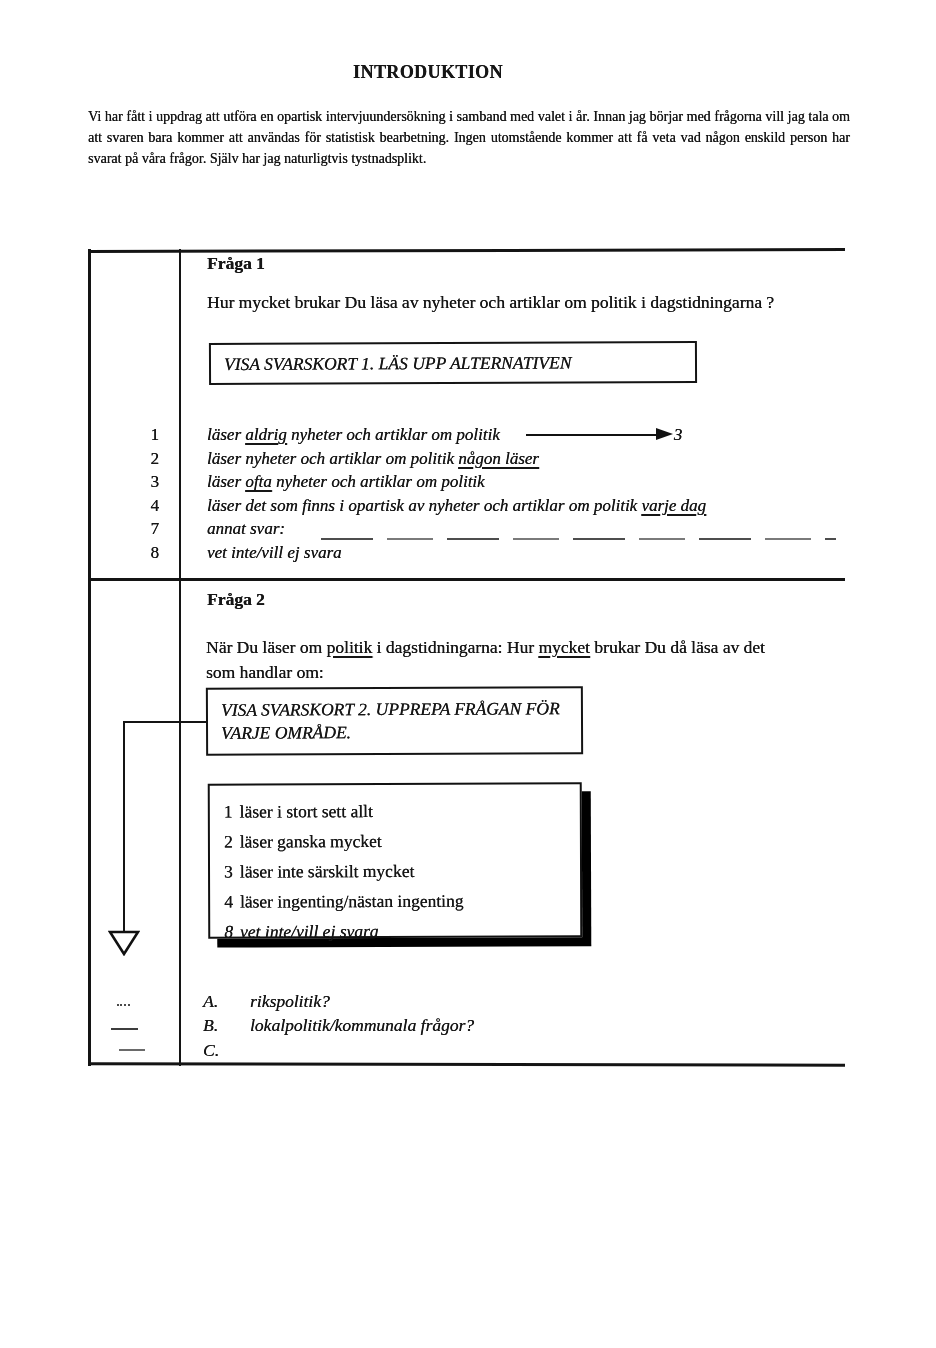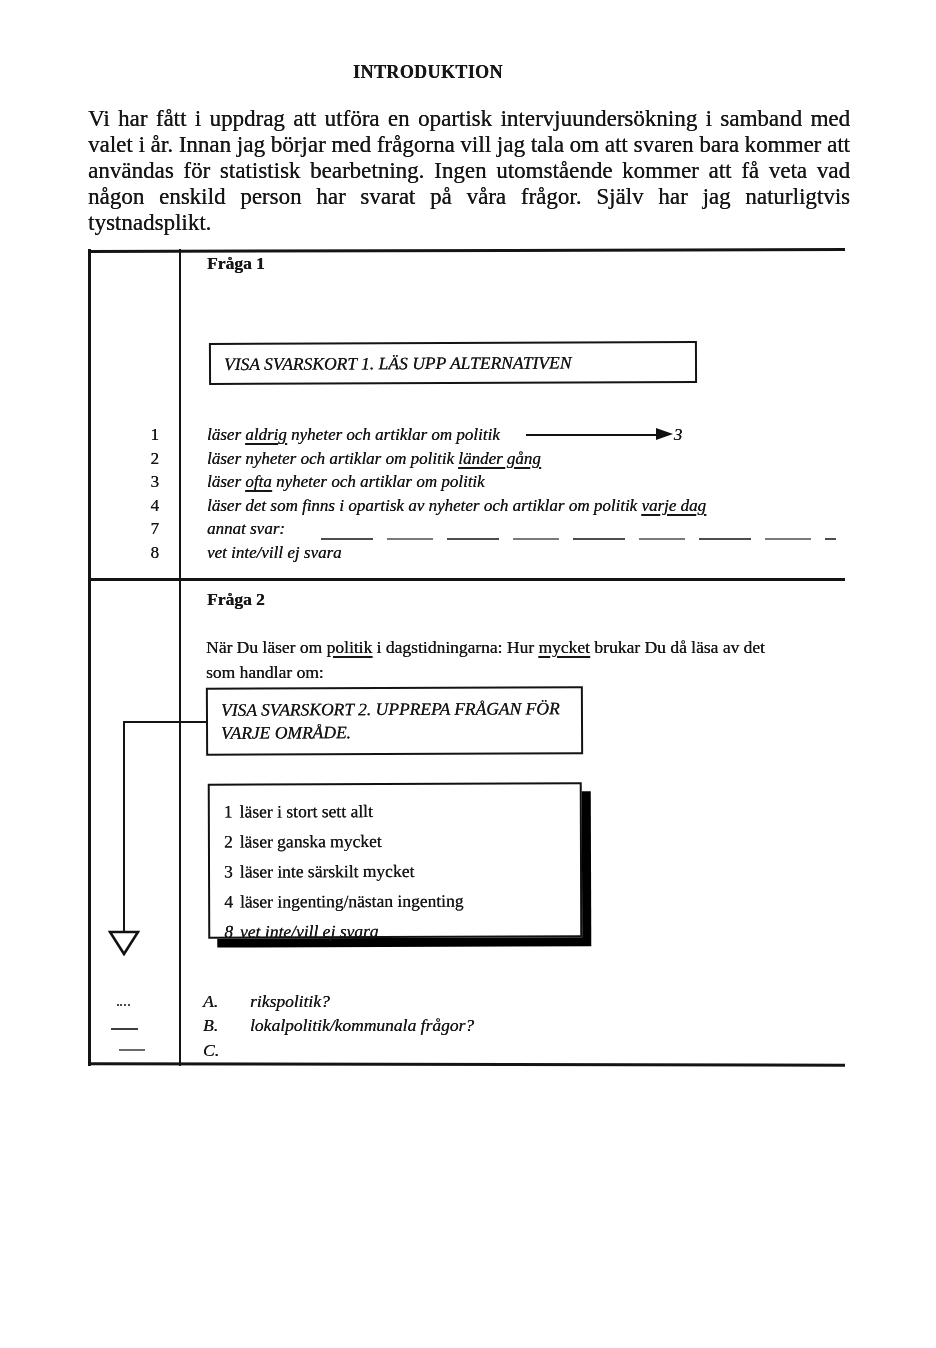--- a/index.html
+++ b/index.html
@@ -14,21 +14,21 @@
     overflow: hidden;
     text-shadow: 0.25px 0 0 currentColor;
   }
   
   .title {
     position: absolute; left: 0; right: 80px; top: 62px;
     text-align: center; font-weight: bold; font-size: 18px; letter-spacing: 0.4px;
   }
   .intro {
     position: absolute; left: 88px; top: 106px; width: 762px;
-    font-size: 23px; line-height: 26px; text-align: justify;
+    font-size: 14px; line-height: 21px; text-align: justify;
   }
   
   .tbl-line { position: absolute; left: 88px; width: 757px; background: #141414; }
   .tbl-line.top { top: 249px; height: 2.5px; transform: rotate(-0.15deg); }
   .tbl-line.mid { top: 578px; height: 2.5px; }
   .tbl-line.bot { top: 1063px; height: 3px; transform: rotate(0.12deg); }
   .tbl-vline { position: absolute; top: 249px; height: 817px; background: #141414; }
   .tbl-vline.left  { left: 88px;  width: 2.5px; }
   .tbl-vline.inner { left: 179px; width: 2px; }
   
@@ -103,32 +103,33 @@
   <div class="title">INTRODUKTION</div>
   <div class="intro">Vi har fått i uppdrag att utföra en opartisk intervjuundersökning i samband med valet i år. Innan jag börjar med frågorna vill jag tala om att svaren bara kommer att användas för statistisk bearbetning. Ingen utomstående kommer att få veta vad någon enskild person har svarat på våra frågor. Själv har jag naturligtvis tystnadsplikt.</div>
 
   <div class="tbl-line top"></div>
   <div class="tbl-line mid"></div>
   <div class="tbl-line bot"></div>
   <div class="tbl-vline left"></div>
   <div class="tbl-vline inner"></div>
 
   <div class="q-label f1-label">Fråga 1</div>
+  <div class="f1-question">Hur mycket brukar Du läsa av nyheter och artiklar om politik i dagstidningarna ?</div>
   <div class="card-box f1-box">VISA SVARSKORT 1. LÄS UPP ALTERNATIVEN</div>
 
   <div class="options">
 
       <div class="opt-row">
         <span class="opt-code">1</span>
         <span class="opt-text"><span><span>läser </span><span class="u">aldrig</span><span> nyheter och artiklar om politik</span></span><span class="goto"><span class="goto-arrow"></span><span class="goto-num">3</span></span></span>
       </div>
 
       <div class="opt-row">
         <span class="opt-code">2</span>
-        <span class="opt-text"><span><span>läser nyheter och artiklar om politik </span><span class="u">länder gång</span></span></span>
+        <span class="opt-text"><span><span>läser nyheter och artiklar om politik </span><span class="u">någon läser</span></span></span>
       </div>
 
       <div class="opt-row">
         <span class="opt-code">3</span>
         <span class="opt-text"><span><span>läser </span><span class="u">ofta</span><span> nyheter och artiklar om politik</span></span></span>
       </div>
 
       <div class="opt-row">
         <span class="opt-code">4</span>
         <span class="opt-text"><span><span>läser det som finns i opartisk av nyheter och artiklar om politik </span><span class="u">varje dag</span></span></span>

